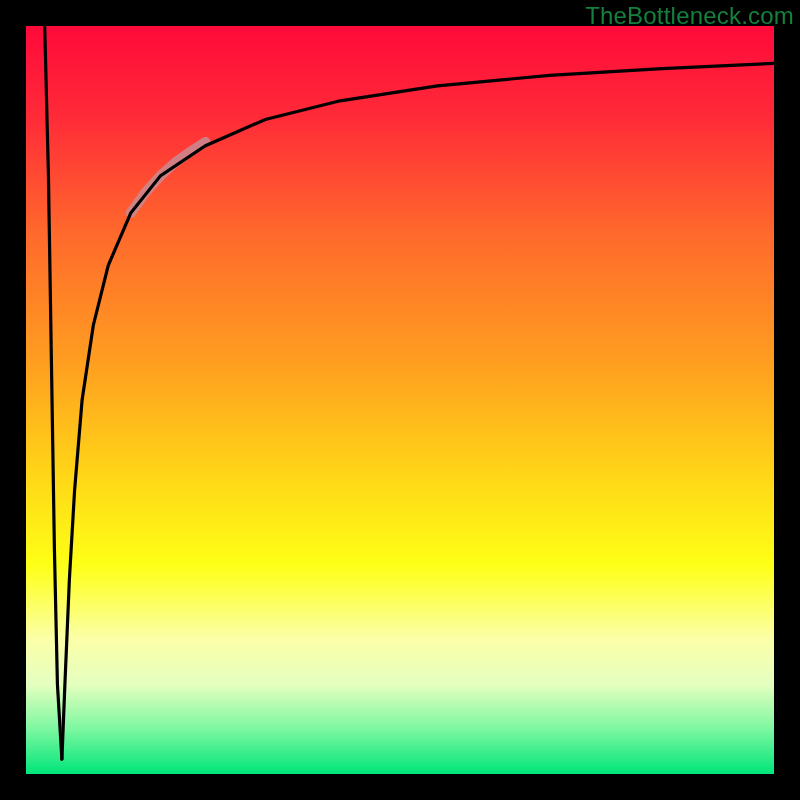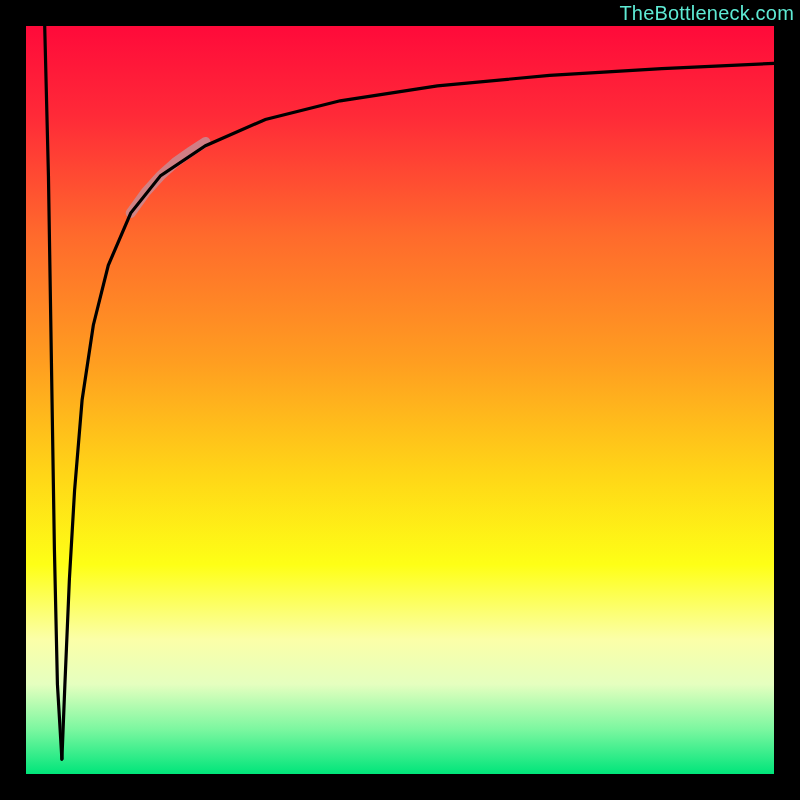--- a/index.html
+++ b/index.html
@@ -24,22 +24,22 @@
     top: 26px;
     left: 26px;
     width: 748px;
     height: 748px;
     
   }
   .watermark {
     position: absolute;
     top: 2px;
     right: 6px;
-    color: #5eead4;
-    font-size: 20px;
+    color: #15803d;
+    font-size: 24px;
     font-weight: 400;
     letter-spacing: 0.2px;
   }
   svg.curves {
     position: absolute;
     top: 0;
     left: 0;
     width: 748px;
     height: 748px;
     overflow: visible;

